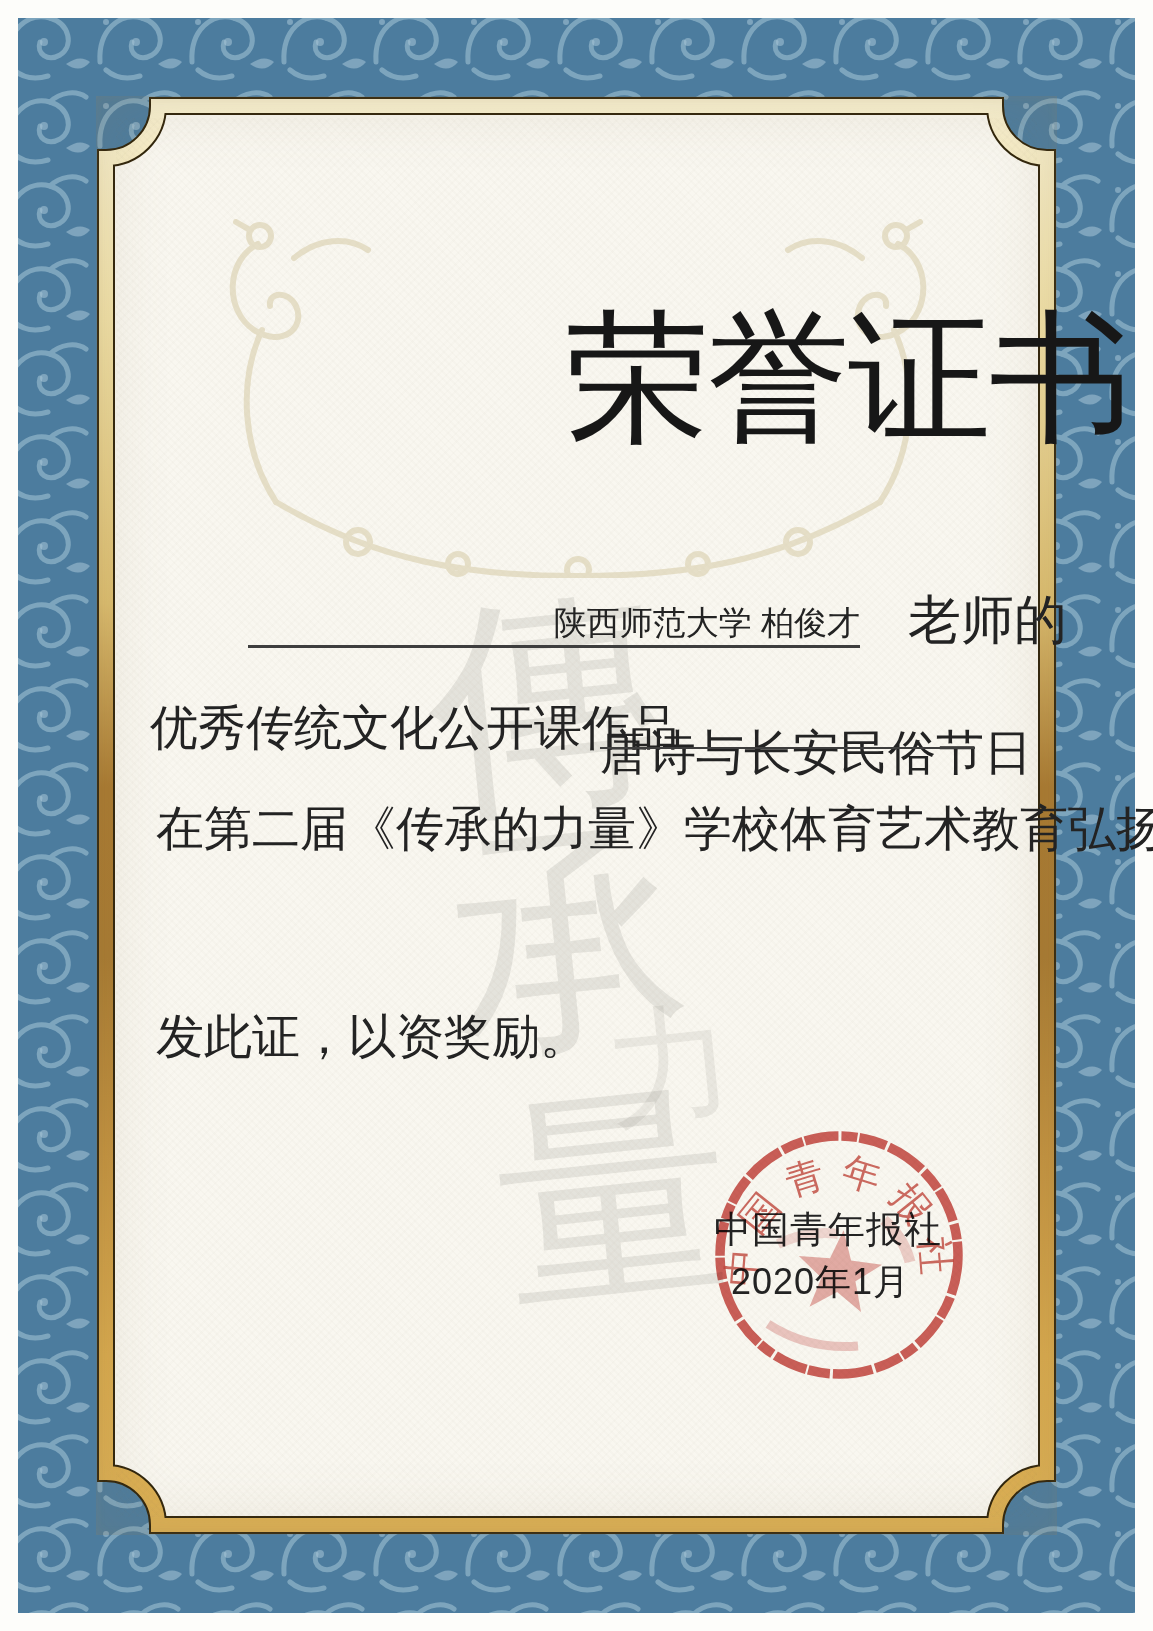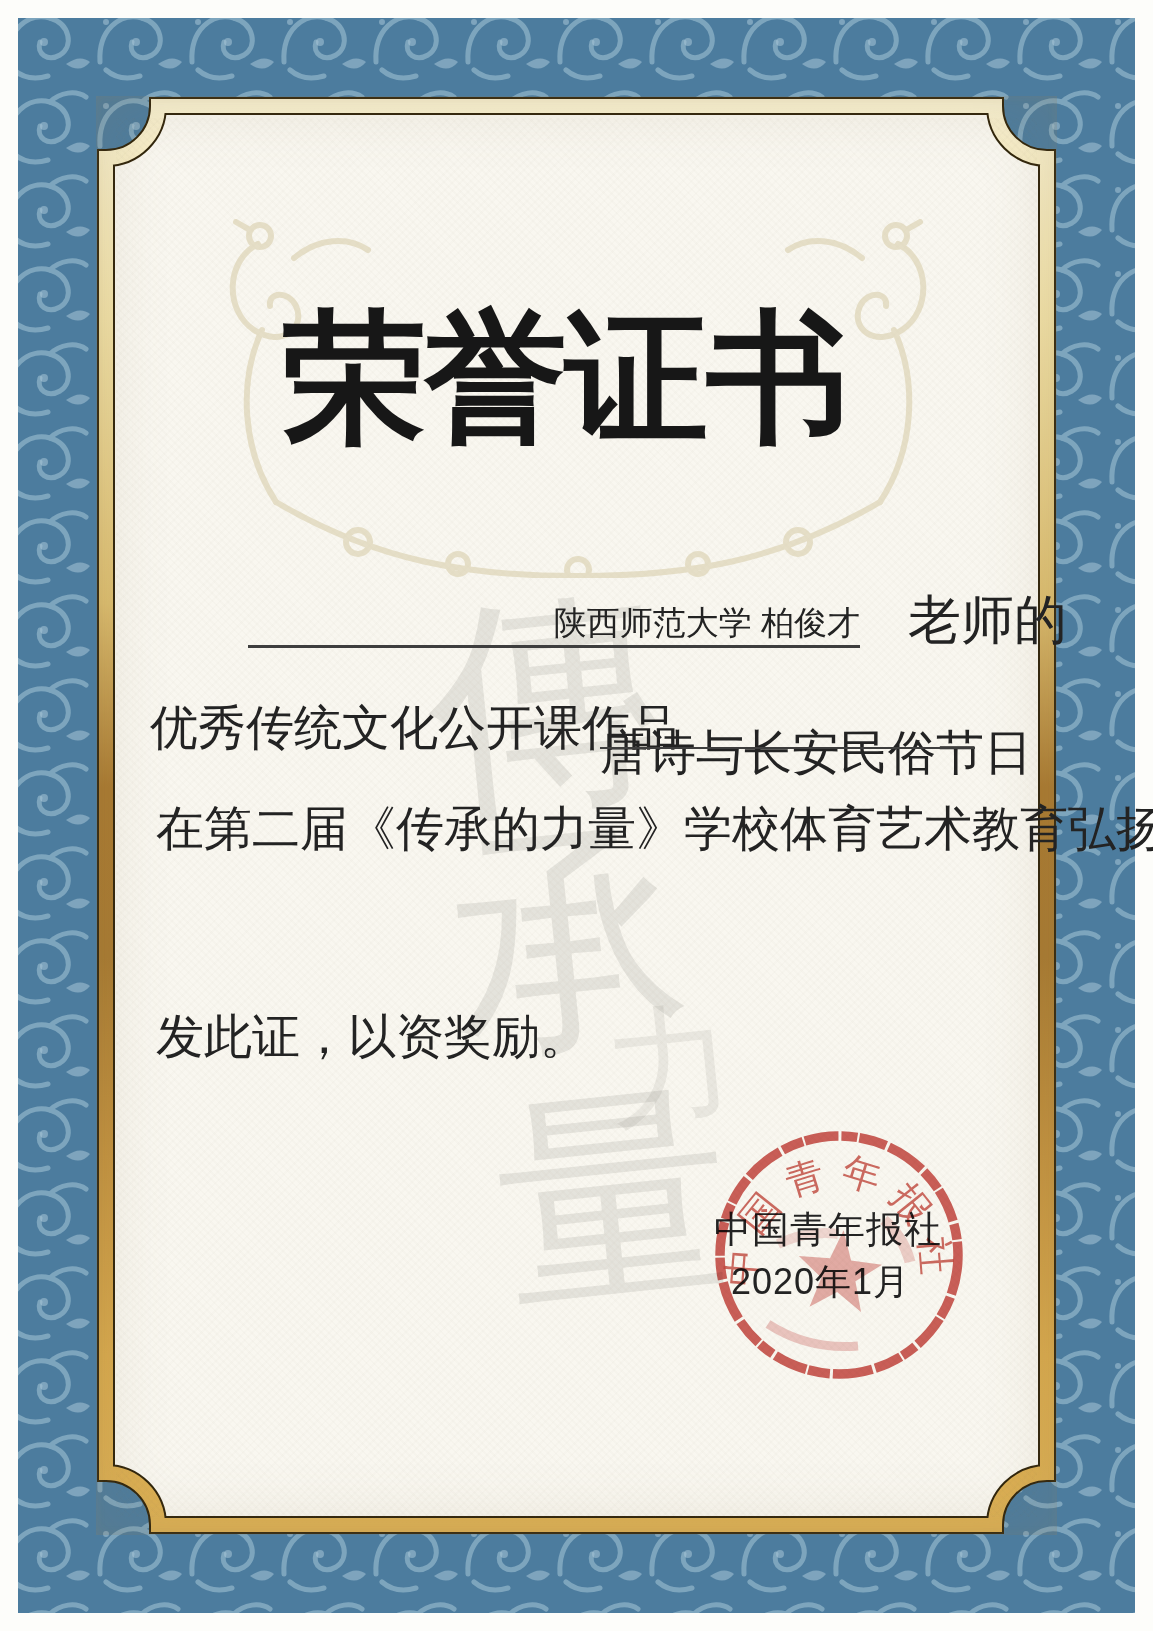--- a/index.html
+++ b/index.html
@@ -17,22 +17,22 @@
     pointer-events:none;
   }
   .paper-texture{
     position:absolute;left:116px;top:118px;width:921px;height:1399px;
     background-image:repeating-linear-gradient(45deg,rgba(120,110,80,.022) 0 2px,transparent 2px 5px),
                      repeating-linear-gradient(-45deg,rgba(120,110,80,.018) 0 2px,transparent 2px 6px);
     pointer-events:none;
   }
   .ornament{position:absolute;left:198px;top:198px;opacity:.55;}
   .title{
-    position:absolute;left:0;top:303px;width:1130px;text-align:center;
-    font-size:143px;line-height:150px;font-weight:700;letter-spacing:-2px;
+    position:absolute;left:0;top:303px;width:1130px;text-align:right;
+    font-size:143px;line-height:150px;font-weight:400;letter-spacing:-2px;
     color:#171717;
   }
   .wm{
     position:absolute;color:rgba(108,108,102,.14);font-weight:400;
     transform:rotate(-6deg);line-height:1;pointer-events:none;
   }
   .wm1{left:428px;top:588px;font-size:232px;}
   .wm2{left:448px;top:822px;font-size:238px;}
   .wm3{left:606px;top:1002px;font-size:128px;color:rgba(108,108,102,.11);}
   .wm4{left:498px;top:1082px;font-size:232px;}

